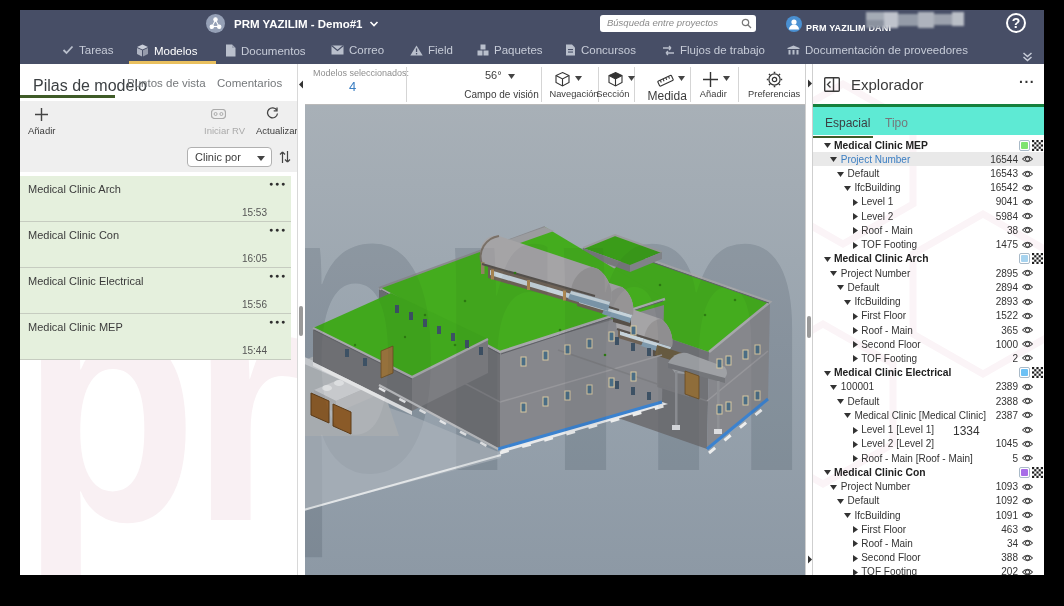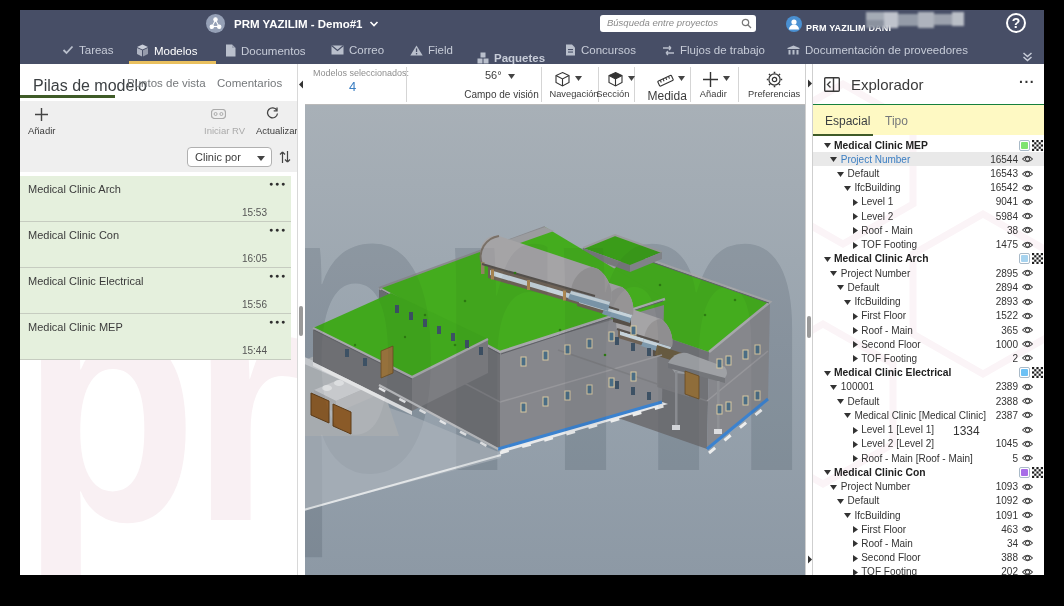--- a/index.html
+++ b/index.html
@@ -79,21 +79,21 @@
       <span>Correo</span>
     </div>
 <div class="a" style="left:390px;top:34px;display:flex;align-items:center;gap:5px;color:#c7ccd8;font-size:11.5px;font-weight:400">
       <svg width="13" height="11" viewBox="0 0 13 11">
         <path d="M6.5 0.5 L12.7 10.5 H0.3 Z" fill="#b9bfcc"></path>
         <rect x="5.9" y="3.4" width="1.3" height="3.6" fill="#474e66"></rect>
         <rect x="5.9" y="8" width="1.3" height="1.4" fill="#474e66"></rect>
       </svg>
       <span>Field</span>
     </div>
-<div class="a" style="left:457px;top:42px;display:flex;align-items:center;gap:5px;color:#c7ccd8;font-size:11.5px;font-weight:700">
+<div class="a" style="left:457px;top:34px;display:flex;align-items:center;gap:5px;color:#c7ccd8;font-size:11.5px;font-weight:400">
       <svg width="12" height="12" viewBox="0 0 12 12">
         <g fill="#b9bfcc">
           <rect x="0.5" y="6.5" width="5" height="5"></rect>
           <rect x="6.5" y="6.5" width="5" height="5"></rect>
           <rect x="3.5" y="0.5" width="5" height="5"></rect>
         </g>
       </svg>
       <span>Paquetes</span>
     </div>
 <div class="a" style="left:545px;top:34px;display:flex;align-items:center;gap:5px;color:#c7ccd8;font-size:11.5px;font-weight:400">
@@ -444,21 +444,21 @@
           <path d="M-60 300 L10 260 L80 300 L80 380 L10 420 L-60 380 Z"></path>
         </g>
       </svg>
 <svg class="a" style="left:11px;top:13px" width="16" height="15" viewBox="0 0 16 15">
         <rect x="0.7" y="0.7" width="14.6" height="13.6" rx="1" fill="none" stroke="#3a3a3a" stroke-width="1.4"></rect>
         <line x1="9.5" y1="0.7" x2="9.5" y2="14.3" stroke="#3a3a3a" stroke-width="1.4"></line>
         <path d="M6.5 4.5 L3.5 7.5 L6.5 10.5" fill="none" stroke="#3a3a3a" stroke-width="1.3"></path>
       </svg>
 <span class="a" style="left:38px;top:12px;font-size:15px;color:#3a3a3a">Explorador</span>
 <span class="a" style="left:206px;top:6px;font-size:14px;letter-spacing:1.5px;color:#333;font-weight:700">...</span>
-<div class="a" style="left:0;top:40px;width:231px;height:31px;background:#fef9c3;border-top:1px solid #15803d">
+<div class="a" style="left:0;top:40px;width:231px;height:31px;background:#5eead4;border-top:3px solid #15803d">
         <span class="a" style="left:12px;top:9px;font-size:12px;color:#3c4043">Espacial</span>
         <span class="a" style="left:72px;top:9px;font-size:12px;color:#75787b">Tipo</span>
         <div class="a" style="left:0;top:28.5px;width:60px;height:2.5px;background:#3f5b28"></div>
       </div>
 <svg class="a" style="left:10.5px;top:79.0px" width="7" height="5" viewBox="0 0 7 5">
         <path d="M0 0 H7 L3.5 5 Z" fill="#333"></path>
       </svg>
 <span class="a" style="left:21.0px;top:75.5px;font-size:10.3px;font-weight:700;color:#222;white-space:nowrap">Medical Clinic MEP</span>
 <span class="sq a" style="left:206px;top:75.5px">
         <i style="background:#7ee36f"></i>

